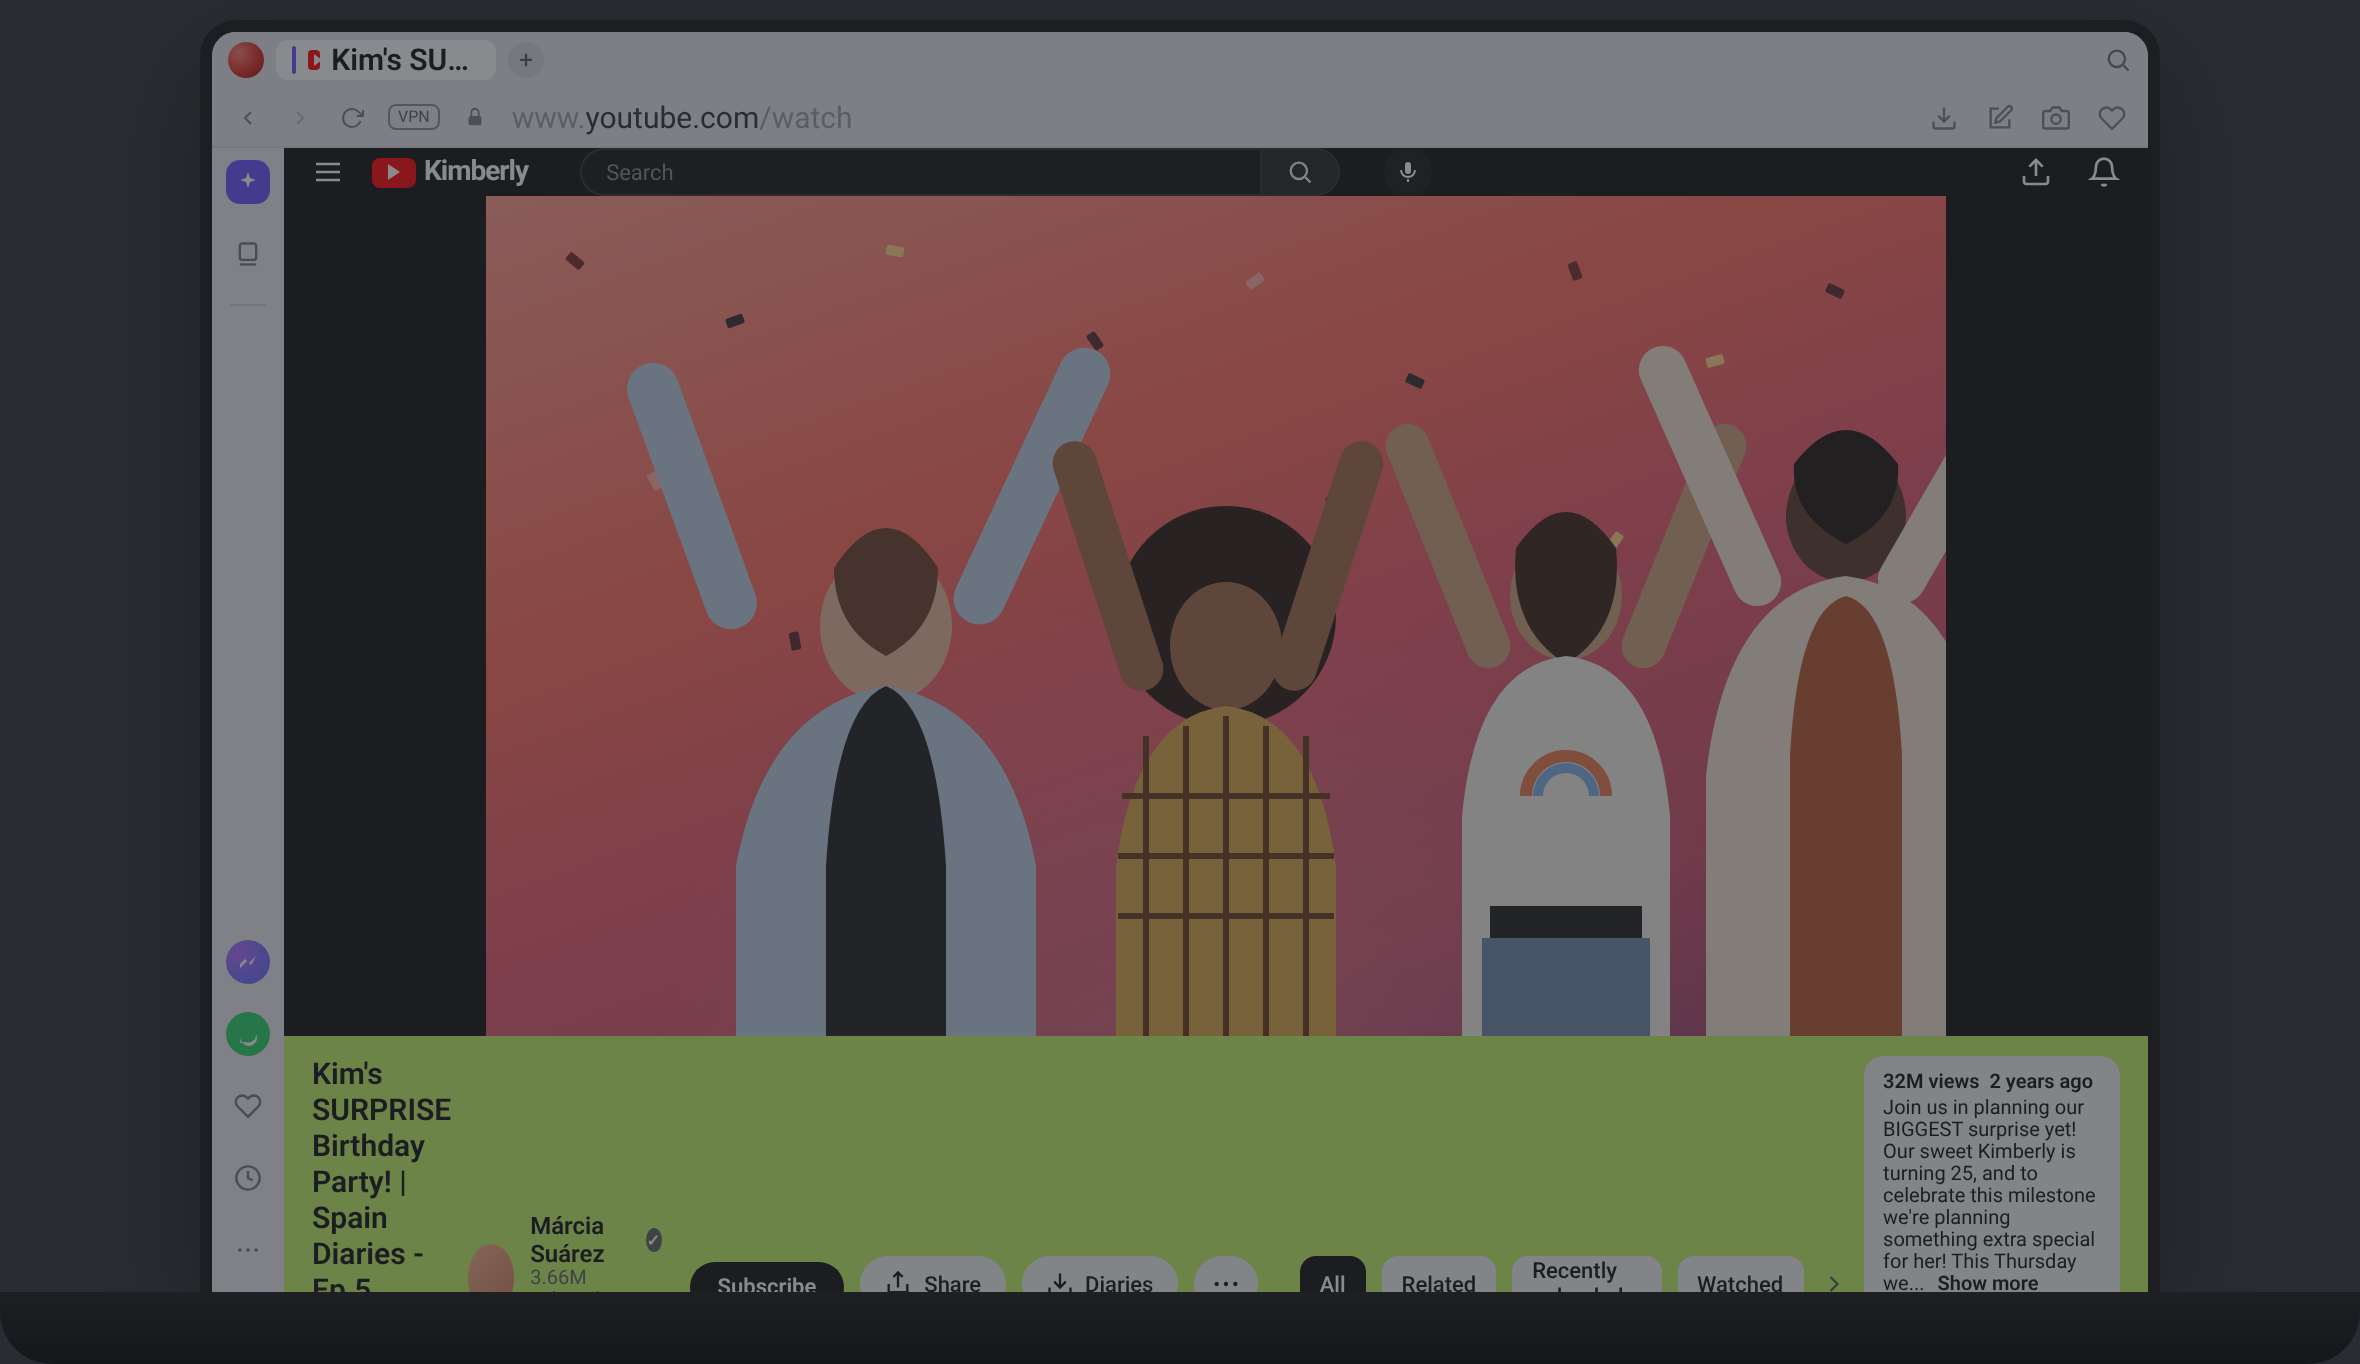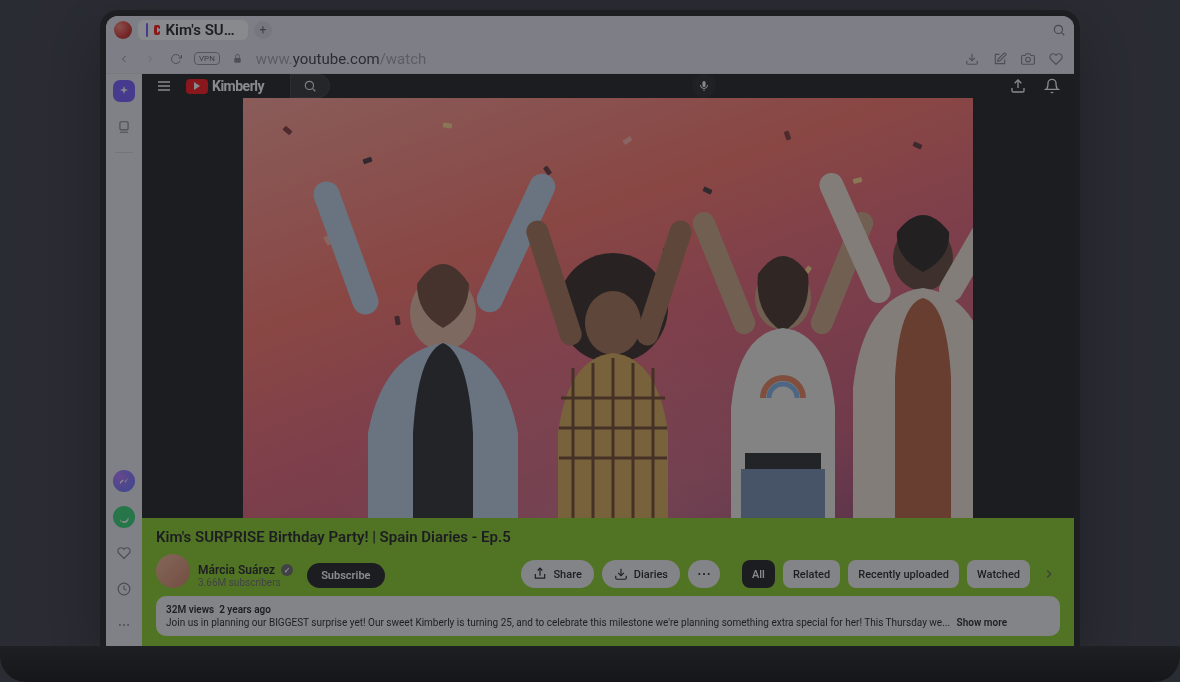--- a/index.html
+++ b/index.html
@@ -57,21 +57,21 @@
   .video-area { flex:1; background:#0f0f0f; display:flex; justify-content:center;}
   .thumb { width:730px; height:420px; position:relative; overflow:hidden;}
   .thumb .bg { position:absolute; inset:0; background:
       radial-gradient(circle at 50% 120%, rgba(255,255,255,.15), transparent 50%),
       linear-gradient(160deg,#ff9a8b 0%,#ff6a5b 35%,#e85a6b 55%,#c94f6b 80%,#8e3a63 100%);
   }
   
   .thumb .cf { position:absolute; width:9px; height:5px; border-radius:1px; transform:rotate(25deg);}
 
   
-  .meta { background:#84cc16; padding:10px 14px 12px 14px; display:flex; flex-direction:column; gap:8px;}
+  .meta { background:#bef264; padding:10px 14px 12px 14px; display:flex; flex-direction:row; gap:8px;}
   .title { font-size:15px; font-weight:600; color:#0f0f0f;}
   .row2 { display:flex; align-items:flex-end; gap:8px;}
   .avatar {width:34px;height:34px;border-radius:50%;background:linear-gradient(135deg,#f2b18a,#cf7b55);} 
   .chname { font-size:12px; font-weight:600; color:#0f0f0f; display:flex; align-items:center; gap:6px;}
   .verify { width:12px;height:12px;border-radius:50%;background:#606060;display:inline-flex;align-items:center;justify-content:center;color:#fff;font-size:8px;}
   .subs { font-size:10px; color:#606060;}
   .subscribe { background:#0f0f0f;color:#fff;border:none;border-radius:18px;padding:6px 14px;font-size:11px;font-weight:600;margin-left:6px;}
   .actions { margin-left:auto; display:flex; gap:8px; align-items:center;}
   .pill { height:28px;border-radius:18px;background:#f2f2f2;display:flex;align-items:center;gap:6px;padding:0 12px;font-size:11px;font-weight:500;color:#0f0f0f;}
   .pill.split { padding:0;}
@@ -222,20 +222,23 @@
                 <line x1="3" y1="6" x2="21" y2="6"></line>
                 <line x1="3" y1="12" x2="21" y2="12"></line>
                 <line x1="3" y1="18" x2="21" y2="18"></line>
               </svg>
             </div>
           <div class="yt-logo">
             <div class="play"></div>
             <span class="word">Kimberly</span>
           </div>
           <div class="searchwrap">
+            <div class="searchbox">
+                <span>Search</span>
+              </div>
             <div class="searchbtn">
                 <svg width="14" height="14" viewBox="0 0 24 24" fill="none" stroke="currentColor" stroke-width="2">
                   <circle cx="11" cy="11" r="7"></circle>
                   <line x1="21" y1="21" x2="16.65" y2="16.65"></line>
                 </svg>
               </div>
           </div>
           <div class="micbtn">
               <svg width="12" height="12" viewBox="0 0 24 24" fill="currentColor">
                 <rect x="9" y="2" width="6" height="12" rx="3"></rect>

